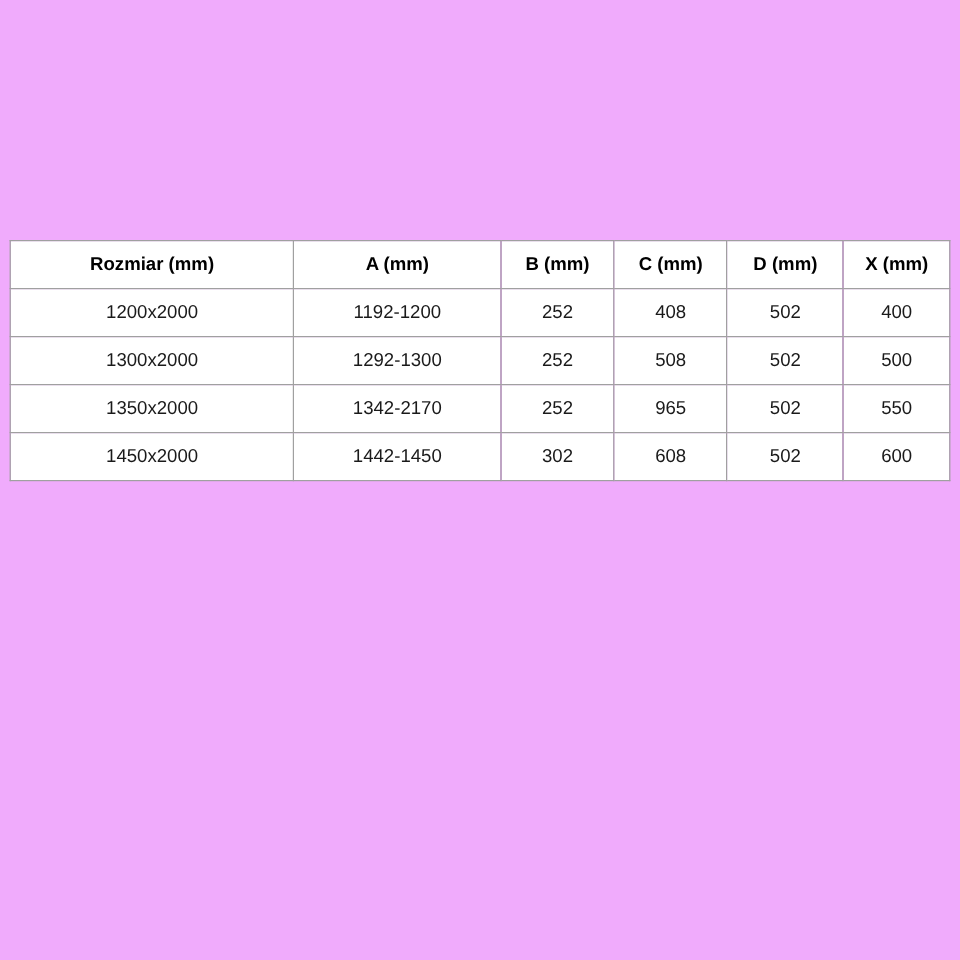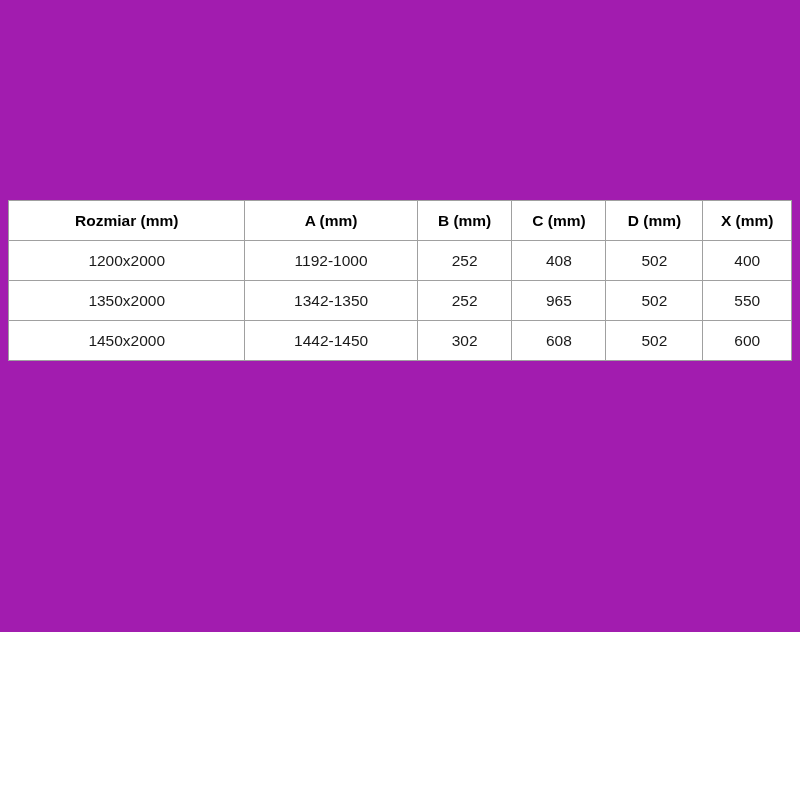--- a/index.html
+++ b/index.html
@@ -6,23 +6,23 @@
     margin: 0;
     padding: 0;
     background: #ffffff;
     width: 800px;
     height: 800px;
     font-family: "Liberation Sans", sans-serif;
     color: #1a1a1a;
   }
   .page {
     width: 800px;
-    height: 632px;
+    height: 800px;
     position: relative;
-    background: #a21caf;
+    background: #f0abfc;
   }
   .size-table-wrap {
     position: absolute;
     top: 200px;
     left: 8px;
     width: 784px;
   }
   table.size-table {
     width: 100%;
     border-collapse: collapse;
@@ -68,29 +68,37 @@
             <th>A (mm)</th>
             <th>B (mm)</th>
             <th>C (mm)</th>
             <th>D (mm)</th>
             <th>X (mm)</th>
           </tr>
       </thead>
       <tbody>
           <tr>
             <td>1200x2000</td>
-            <td>1192-1000</td>
+            <td>1192-1200</td>
             <td>252</td>
             <td>408</td>
             <td>502</td>
             <td>400</td>
           </tr>
           <tr>
+            <td>1300x2000</td>
+            <td>1292-1300</td>
+            <td>252</td>
+            <td>508</td>
+            <td>502</td>
+            <td>500</td>
+          </tr>
+          <tr>
             <td>1350x2000</td>
-            <td>1342-1350</td>
+            <td>1342-2170</td>
             <td>252</td>
             <td>965</td>
             <td>502</td>
             <td>550</td>
           </tr>
           <tr>
             <td>1450x2000</td>
             <td>1442-1450</td>
             <td>302</td>
             <td>608</td>

